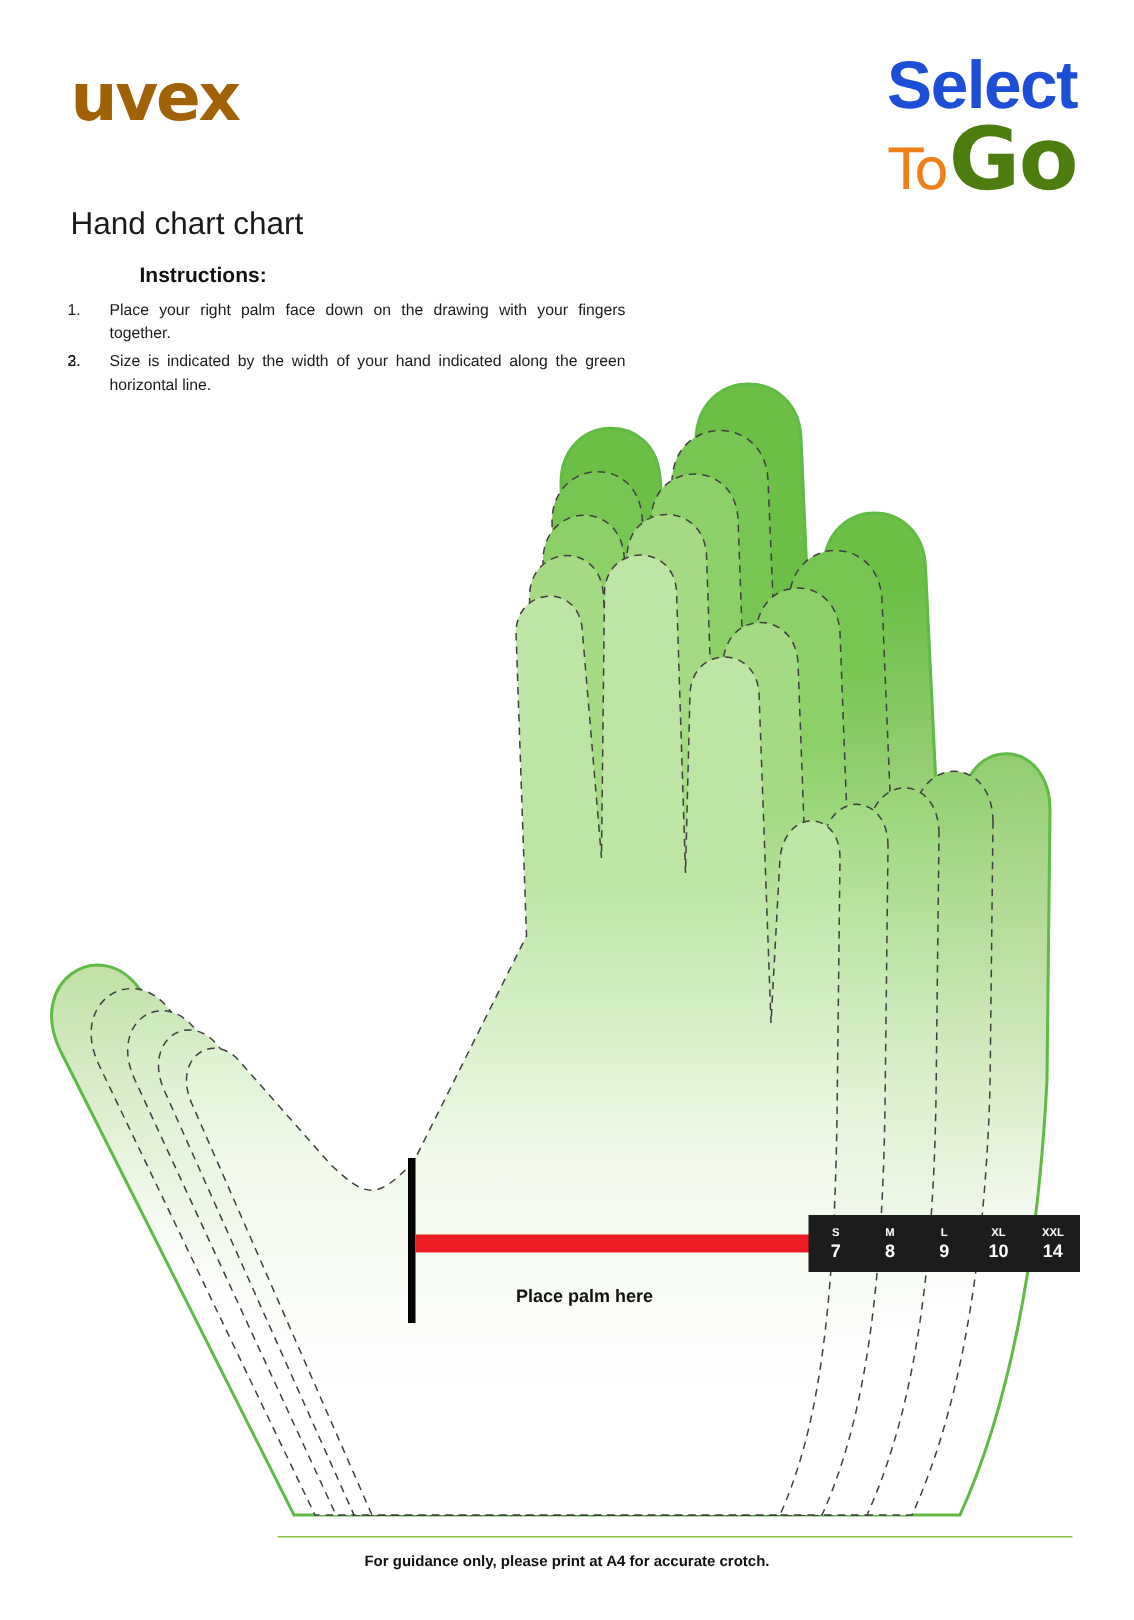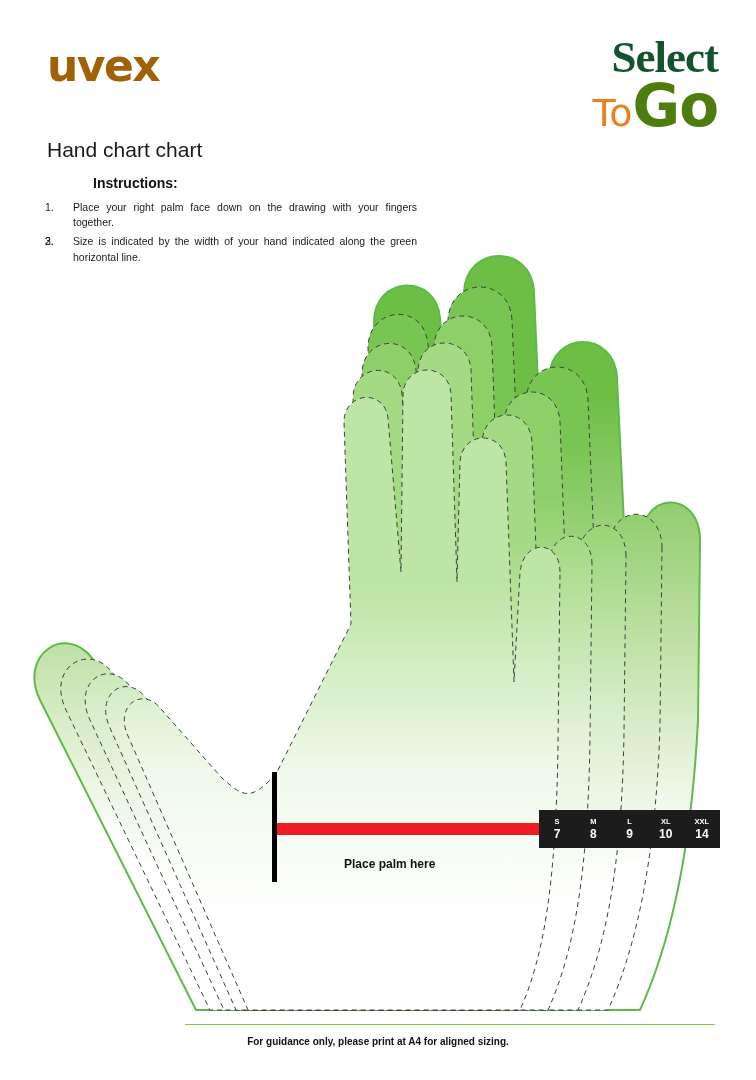--- a/index.html
+++ b/index.html
@@ -30,24 +30,24 @@
   }
   #select-to-go {
     position: absolute;
     right: 38px;
     top: 36px;
     text-align: right;
     line-height: 0.95;
   }
   #select-to-go .word-select {
     display: block;
-    font-family: Liberation Serif, serif;
+    font-family: Liberation Sans, sans-serif;
     font-weight: 700;
     font-size: 45px;
-    color: #14532d;
+    color: #1d4ed8;
     letter-spacing: -1px;
   }
   #select-to-go .line2 {
     display: block;
     white-space: nowrap;
   }
   #select-to-go .word-to {
     font-family: "DejaVu Sans", sans-serif;
     font-weight: 400;
     font-size: 38px;
@@ -406,13 +406,13 @@
   </div>
   <div class="size-cell">
     <span class="s-label">XXL</span>
     <span class="s-number">14</span>
   </div>
 </div>
 
 <div id="place-palm-label">Place palm here</div>
 
 <div id="footer-rule"></div>
-<div id="footer-note">For guidance only, please print at A4 for aligned sizing.</div>
+<div id="footer-note">For guidance only, please print at A4 for accurate crotch.</div>
 
 </body></html>

